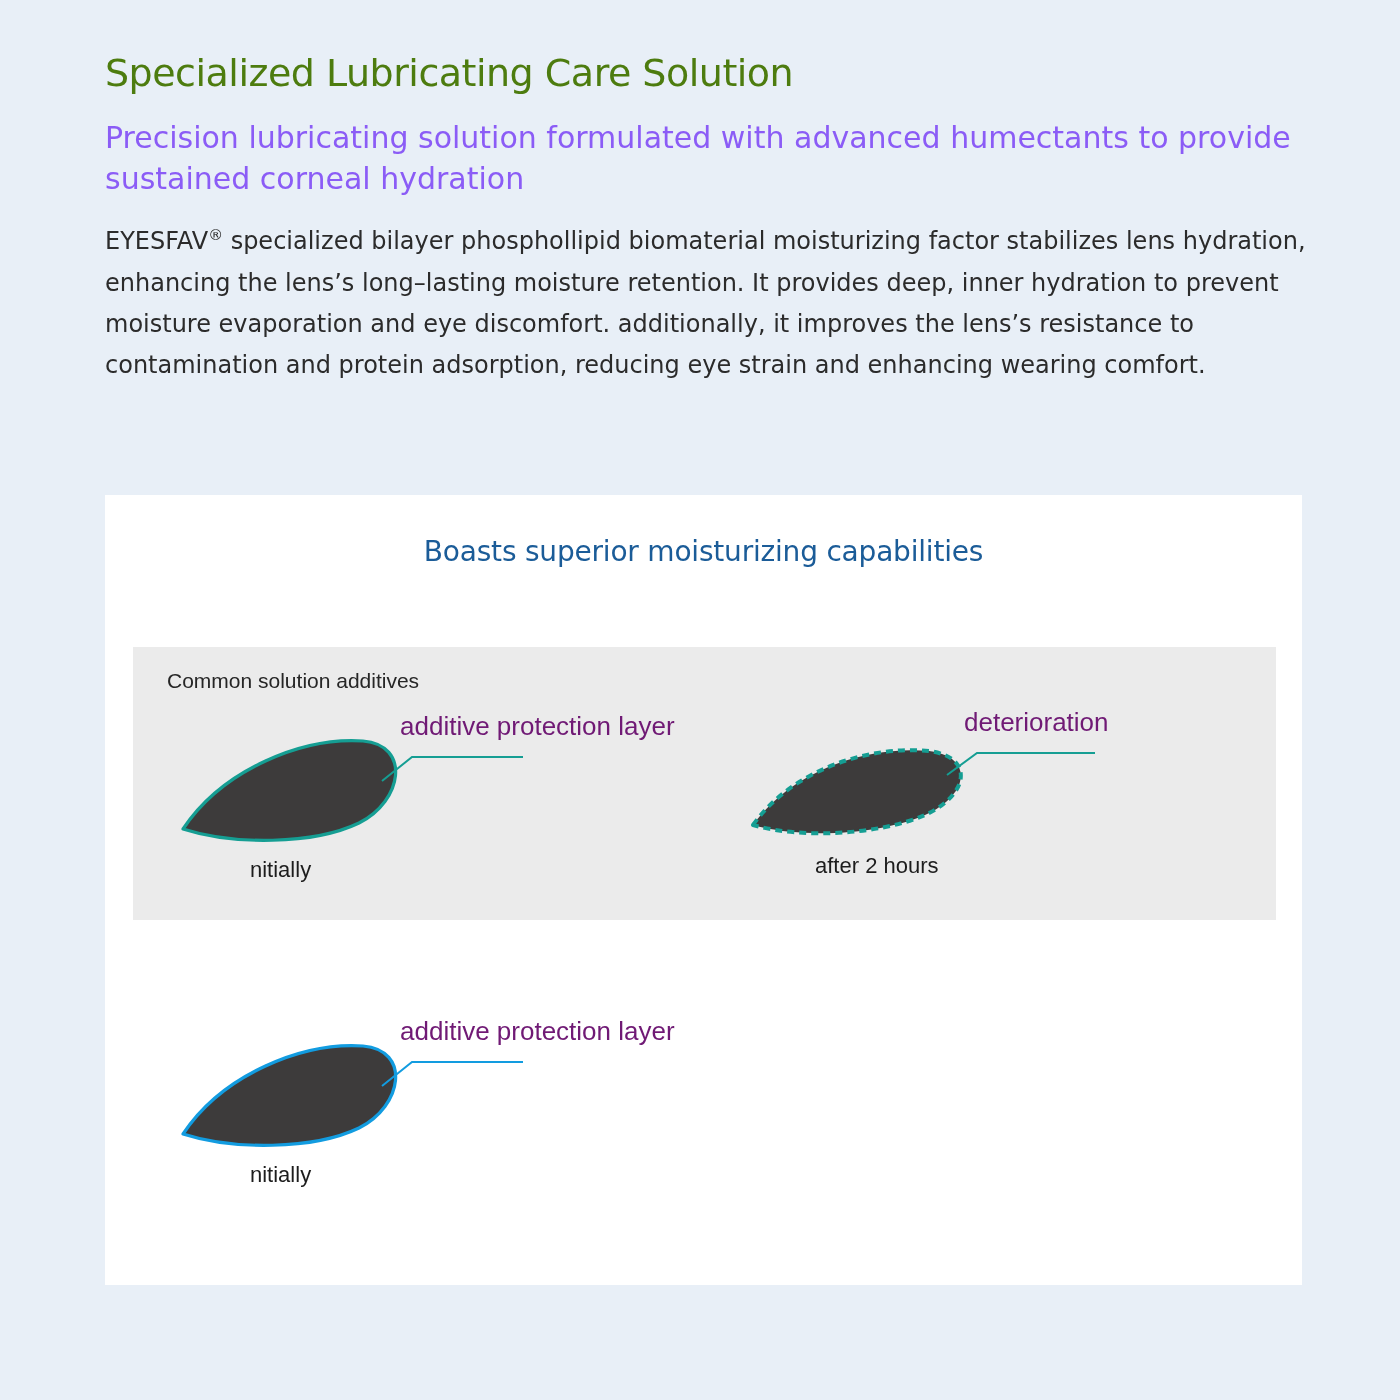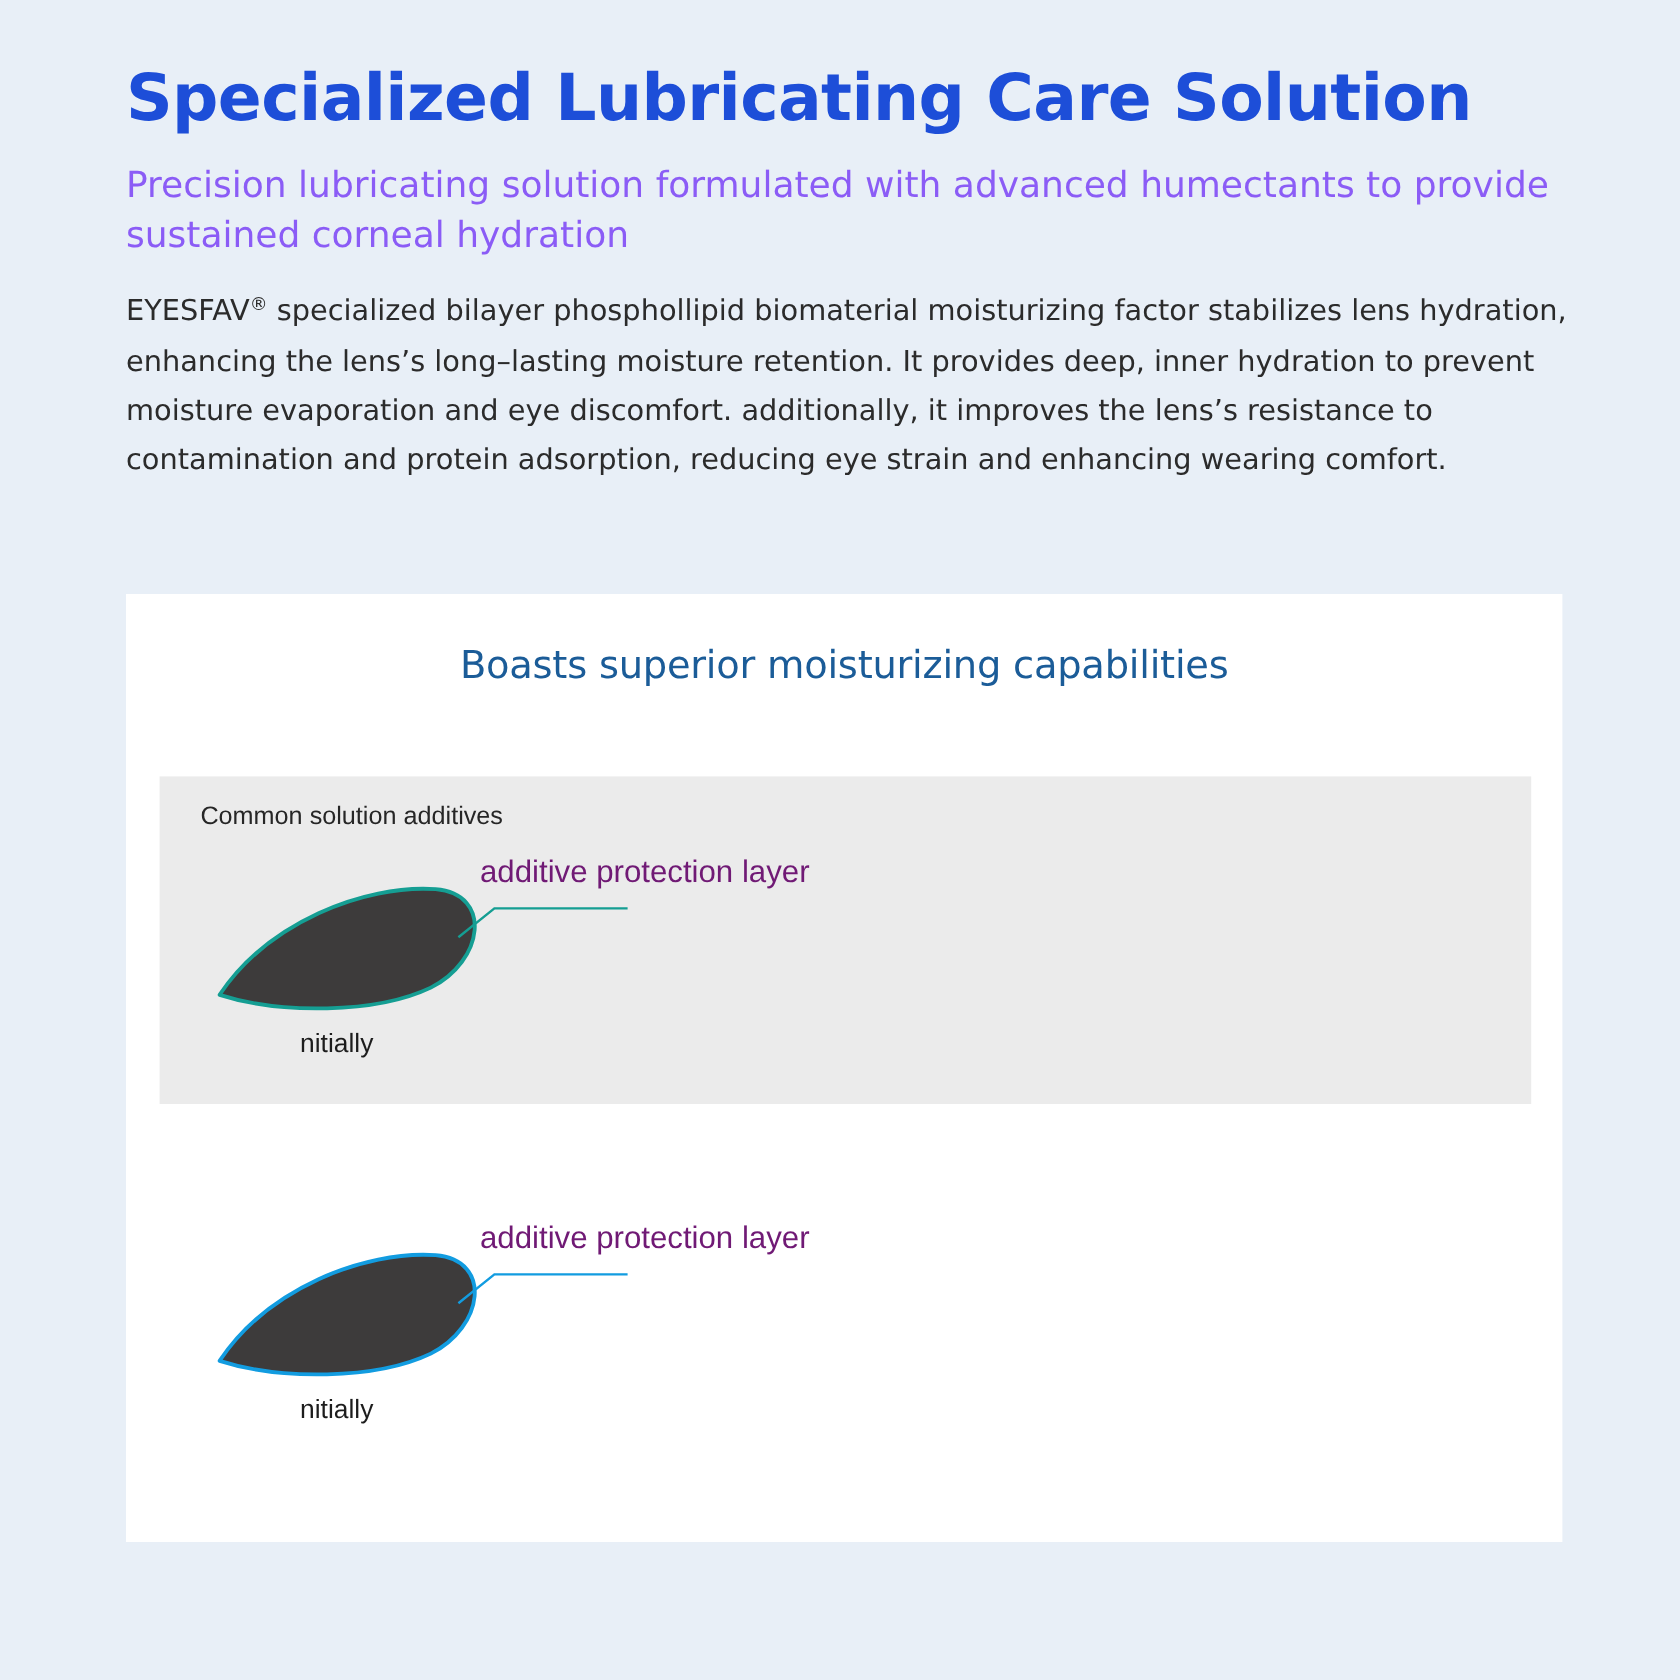--- a/index.html
+++ b/index.html
@@ -17,23 +17,23 @@
 
   
   .header {
     position: absolute;
     left: 105px;
     top: 52px;
     width: 1225px;
   }
   .page-title {
     font-family: "DejaVu Sans", sans-serif;
-    font-size: 54px;
-    font-weight: 700;
-    color: #1d4ed8;
+    font-size: 38px;
+    font-weight: 400;
+    color: #4d7c0f;
     letter-spacing: -0.5px;
     line-height: 1.12;
     margin: 0;
   }
   .page-subtitle {
     font-family: "DejaVu Sans", sans-serif;
     font-size: 30px;
     font-weight: 400;
     color: #8b5cf6;
     line-height: 1.38;
@@ -64,21 +64,21 @@
     height: 790px;
     background: #ffffff;
   }
   .card-title {
     position: absolute;
     left: 0;
     top: 40px;
     width: 100%;
     text-align: center;
     font-family: "DejaVu Sans", sans-serif;
-    font-size: 32px;
+    font-size: 28px;
     font-weight: 400;
     color: #1b5c98;
     letter-spacing: -0.2px;
   }
 
   
   .panel {
     position: absolute;
     left: 28px;
     width: 1143px;
@@ -148,20 +148,28 @@
 
     <div class="lens-cell left">
       <svg class="lens-svg" width="540" height="170" viewBox="0 0 540 170">
         <path d="M 20 120 C 60 60, 140 28, 200 32 C 248 36, 240 92, 196 114 C 150 136, 70 136, 20 120 Z" fill="#3d3b3b" stroke="#159e93" stroke-width="3.2" stroke-linejoin="round"></path>
         <polyline points="219,72 249,48 360,48" fill="none" stroke="#159e93" stroke-width="2"></polyline>
       </svg>
       <div class="callout-text" style="left:237px; top:2px;">additive protection layer</div>
       <div class="stage-text" style="left:87px; top:148px;">nitially</div>
     </div>
 
+    <div class="lens-cell right">
+      <svg class="lens-svg" width="540" height="170" viewBox="0 0 540 170">
+        <path d="M 20 116 C 58 62, 134 36, 196 42 C 242 48, 236 86, 192 106 C 146 126, 68 130, 20 116 Z" fill="#3d3b3b" stroke="#159e93" stroke-width="4" stroke-linejoin="round" stroke-dasharray="7 5"></path>
+        <polyline points="214,66 244,44 362,44" fill="none" stroke="#159e93" stroke-width="2"></polyline>
+      </svg>
+      <div class="callout-text" style="left:231px; top:-2px;">deterioration</div>
+      <div class="stage-text" style="left:82px; top:144px;">after 2 hours</div>
+    </div>
   </div>
 
   <div class="panel panel-bottom">
 
     <div class="lens-cell left">
       <svg class="lens-svg" width="540" height="170" viewBox="0 0 540 170">
         <path d="M 20 120 C 60 60, 140 28, 200 32 C 248 36, 240 92, 196 114 C 150 136, 70 136, 20 120 Z" fill="#3d3b3b" stroke="#129ce0" stroke-width="3.2" stroke-linejoin="round"></path>
         <polyline points="219,72 249,48 360,48" fill="none" stroke="#129ce0" stroke-width="2"></polyline>
       </svg>
       <div class="callout-text" style="left:237px; top:2px;">additive protection layer</div>

